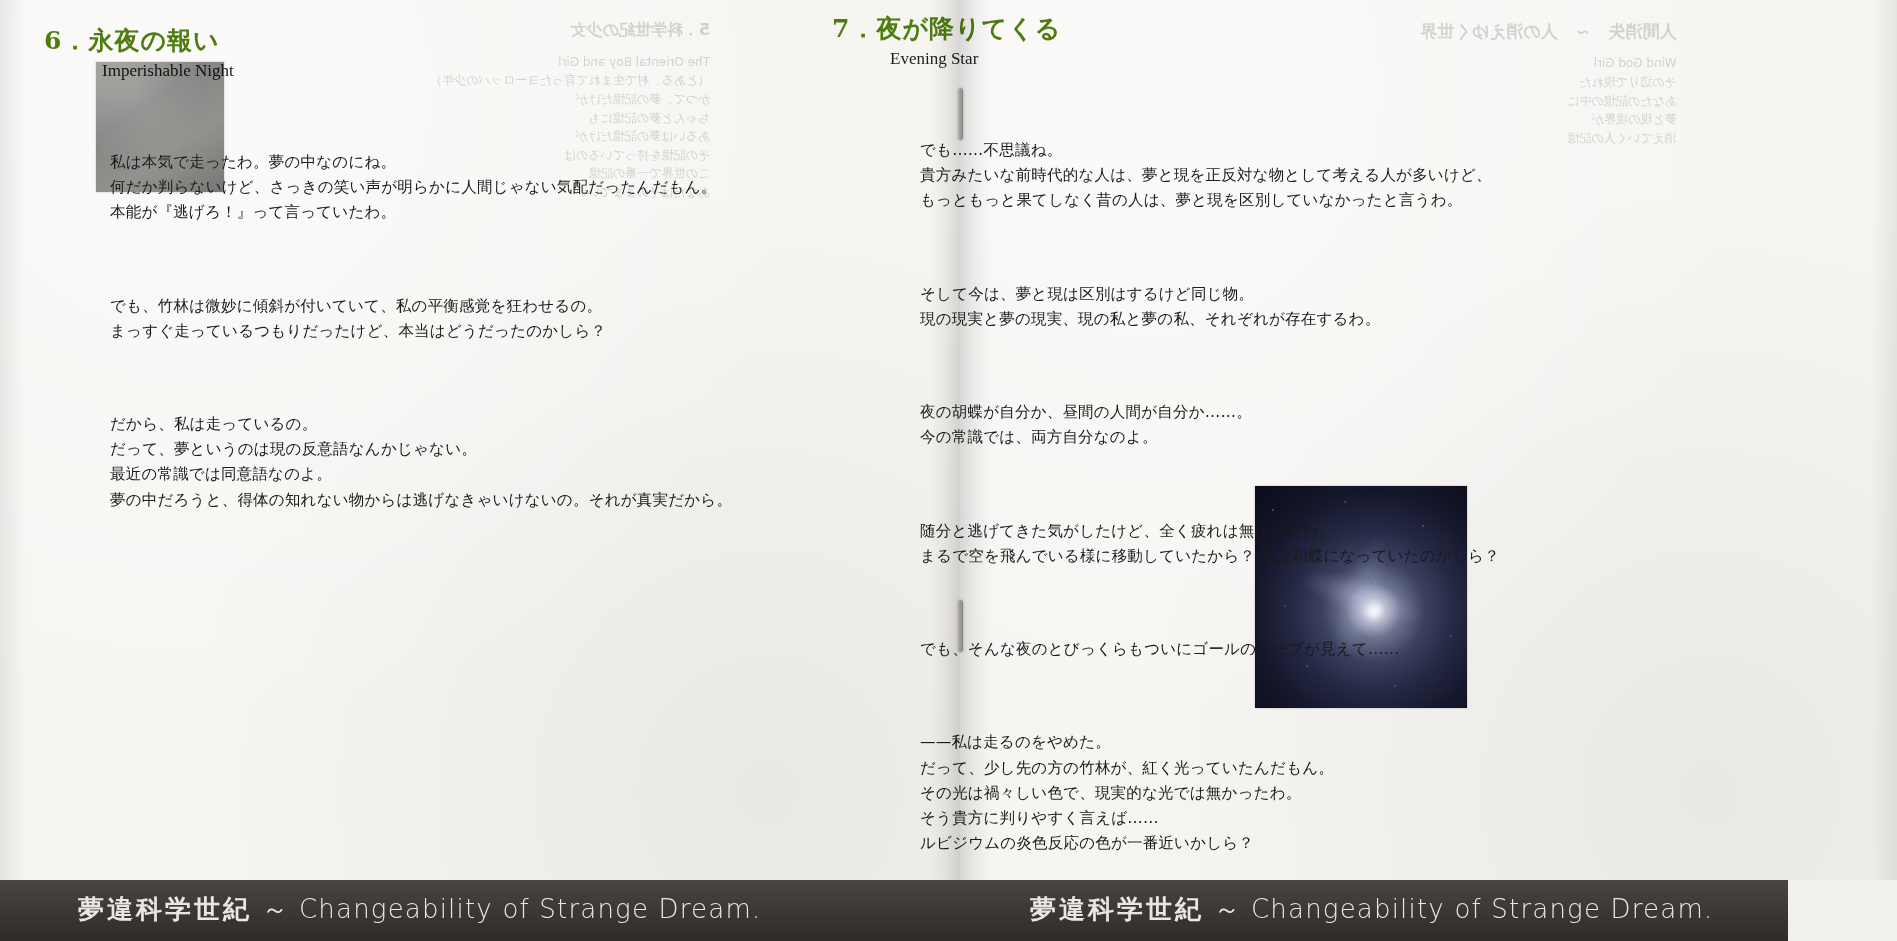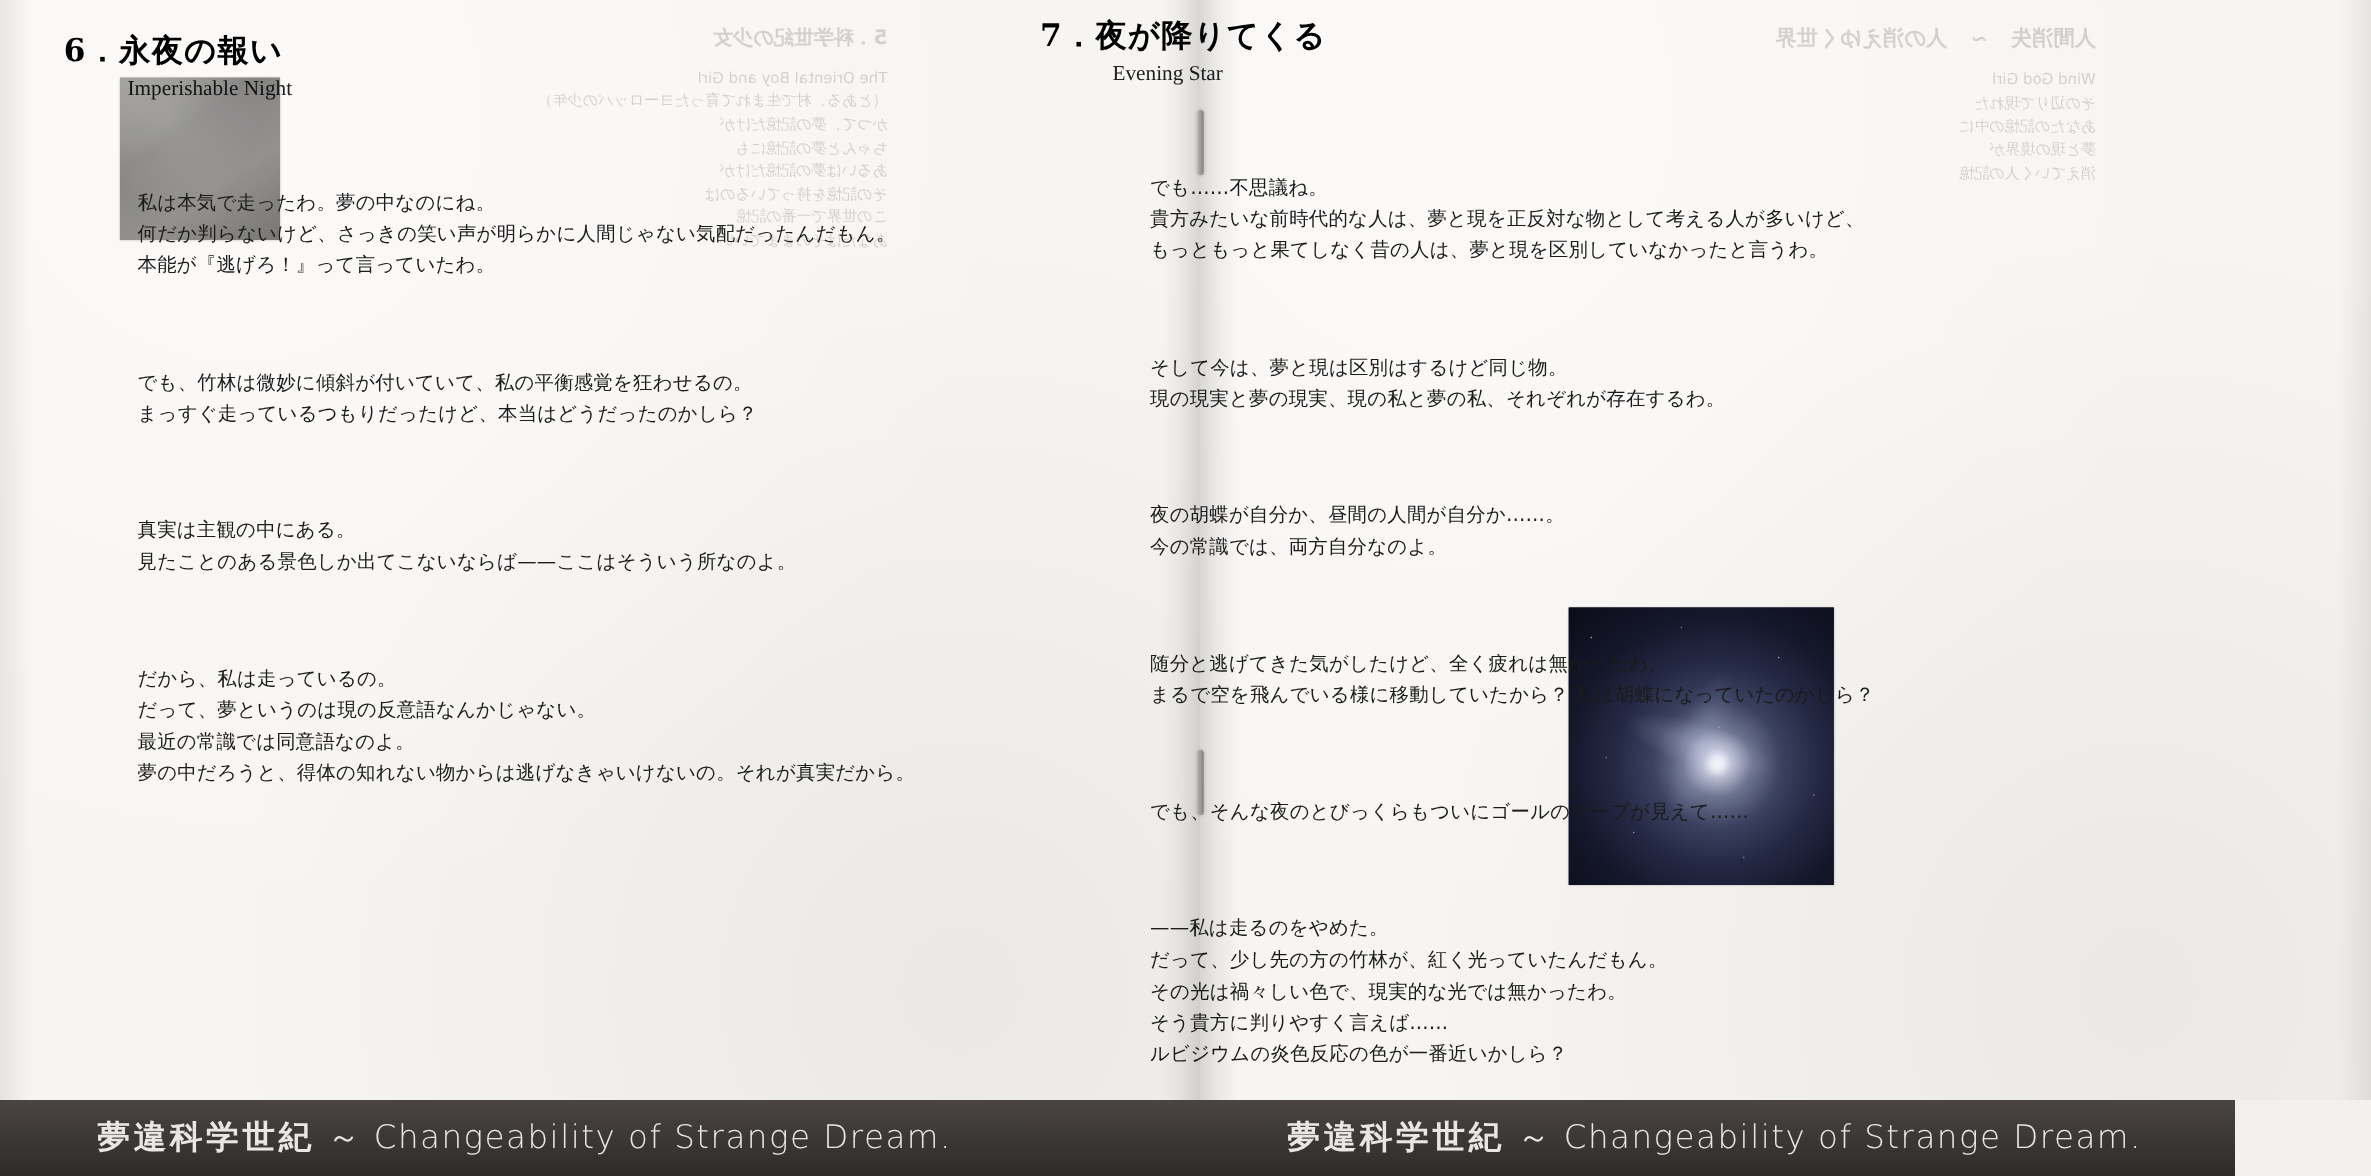--- a/index.html
+++ b/index.html
@@ -103,23 +103,22 @@
 
   
   .chapter {
     position: absolute;
   }
   .chapter .num-title {
     font-family: "DejaVu Serif", serif;
     font-weight: bold;
     font-size: 25px;
     letter-spacing: 1px;
-    color: #000000;
+    color: #4d7c0f;
     white-space: nowrap;
-    text-align: center;
   }
   .chapter .rom-title {
     font-family: "Liberation Serif", serif;
     font-size: 17px;
     color: #202020;
     margin-top: 4px;
     margin-left: 58px;
     white-space: nowrap;
   }
   #chapter-left  { top: 24px; left: 44px; }
@@ -278,22 +277,20 @@
     <div class="spiral"></div>
     <div class="stars"></div>
   </div>
 
   <div class="body-block" id="text-left">
     <p class="para">私は本気で走ったわ。夢の中なのにね。
 何だか判らないけど、さっきの笑い声が明らかに人間じゃない気配だったんだもん。
 本能が『逃げろ！』って言っていたわ。</p>
     <p class="para">でも、竹林は微妙に傾斜が付いていて、私の平衡感覚を狂わせるの。
 まっすぐ走っているつもりだったけど、本当はどうだったのかしら？</p>
-    <p class="para">真実は主観の中にある。
-見たことのある景色しか出てこないならば——ここはそういう所なのよ。</p>
     <p class="para">だから、私は走っているの。
 だって、夢というのは現の反意語なんかじゃない。
 最近の常識では同意語なのよ。
 夢の中だろうと、得体の知れない物からは逃げなきゃいけないの。それが真実だから。</p>
     
   </div>
 
   <div class="body-block" id="text-right">
     <p class="para">でも……不思議ね。
 貴方みたいな前時代的な人は、夢と現を正反対な物として考える人が多いけど、

